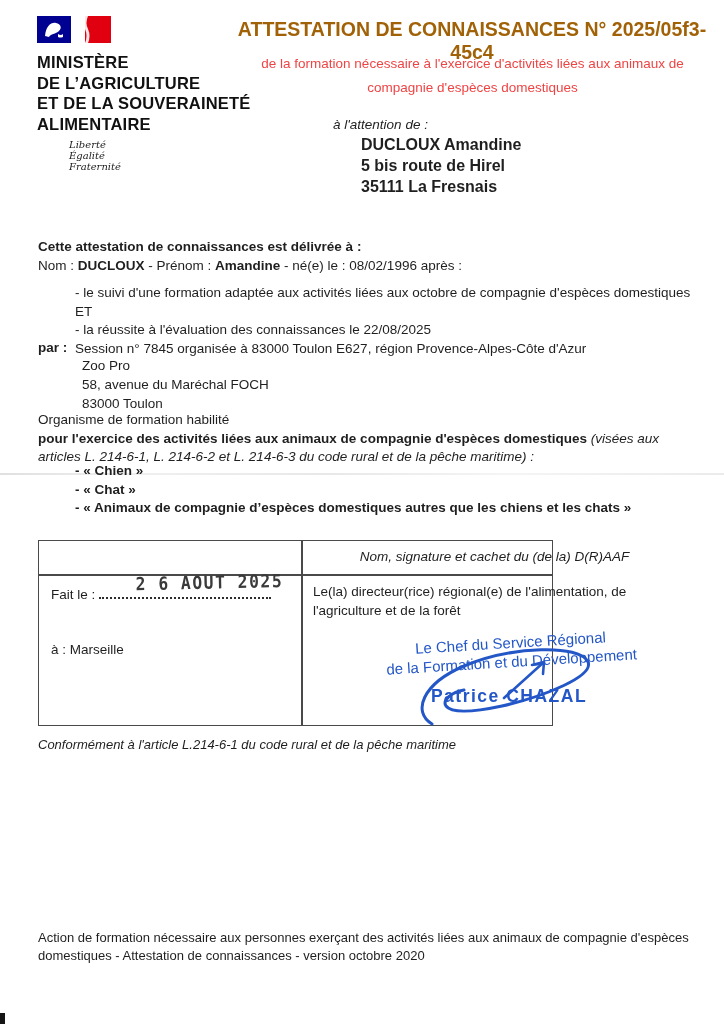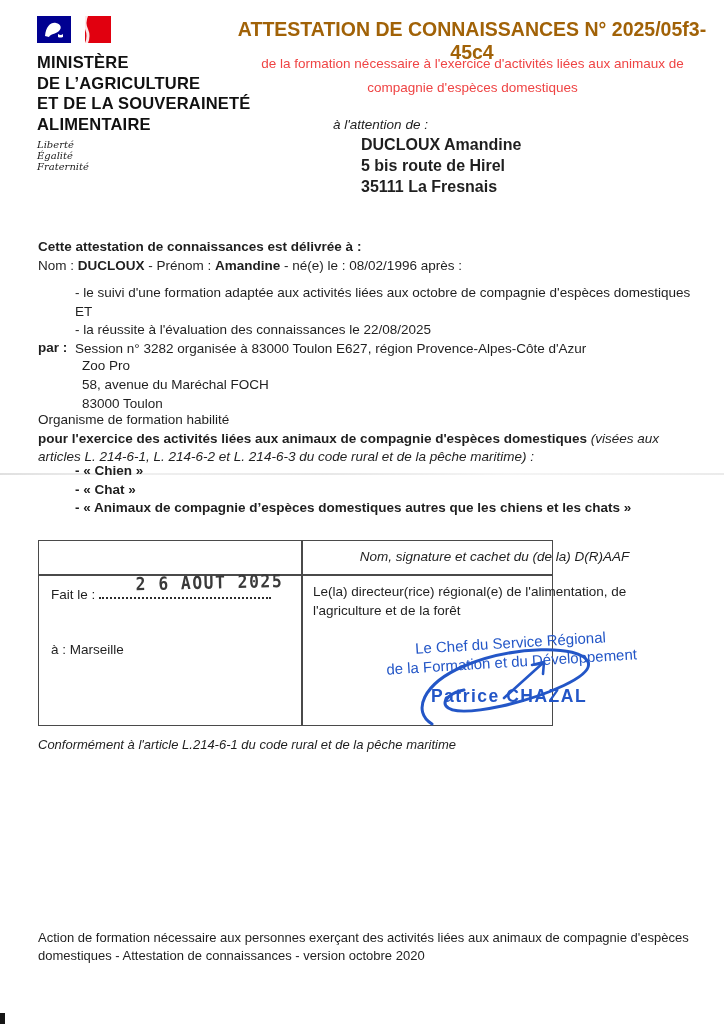--- a/index.html
+++ b/index.html
@@ -69,21 +69,21 @@
       <path d="M21 18 q3 2 5 0 l0 3 q-3 1 -5 0 Z" fill="#ffffff"></path>
       <rect x="48" y="0" width="26" height="27" fill="#e1000f"></rect>
       <path d="M48 0 q-3 7 0 13 q3 7 0 14 l3 0 q3 -7 0 -14 q-3 -6 0 -13 Z" fill="#ffffff" opacity="0.9"></path>
     </svg>
     <div class="ministry-lines" style="margin-top:4px;">
       <div>MINISTÈRE</div>
       <div>DE L’AGRICULTURE</div>
       <div>ET DE LA SOUVERAINETÉ</div>
       <div>ALIMENTAIRE</div>
     </div>
-    <div class="motto" style="margin-top:5px;">
+    <div class="motto" style="margin-top:5px;margin-left:32px;">
       <div>Liberté</div>
       <div>Égalité</div>
       <div>Fraternité</div>
     </div>
   </div>
 
   <div class="abs doc-title" style="left:237px; top:18px; width:470px;">ATTESTATION DE CONNAISSANCES N° 2025/05f3-45c4</div>
   <div class="abs doc-subtitle" style="left:255px; top:52px; width:435px;">de la formation nécessaire à l'exercice d'activités liées aux animaux de compagnie d'espèces domestiques</div>
 
   <div class="abs attention-label" style="left:333px; top:117px;">à l'attention de :</div>
@@ -93,21 +93,21 @@
     <div>35111 La Fresnais</div>
   </div>
 
   <div class="abs body-line bold" style="left:38px; top:238px;">Cette attestation de connaissances est délivrée à :</div>
   <div class="abs body-line" style="left:38px; top:257px;">
     <span>Nom : </span><span class="bold">DUCLOUX</span><span> - Prénom : </span><span class="bold">Amandine</span><span> - né(e) le : 08/02/1996 après :</span>
   </div>
   <div class="abs bullets" style="left:75px; top:284px; width:630px;">
     <div>- le suivi d'une formation adaptée aux activités liées aux octobre de compagnie d'espèces domestiques ET</div>
     <div>- la réussite à l'évaluation des connaissances le 22/08/2025</div>
-    <div>Session n° 3282 organisée à 83000 Toulon E627, région Provence-Alpes-Côte d'Azur</div>
+    <div>Session n° 7845 organisée à 83000 Toulon E627, région Provence-Alpes-Côte d'Azur</div>
   </div>
 
   <div class="abs body-line bold" style="left:38px; top:339px;">par :</div>
   <div class="abs" style="left:82px; top:356px; font-size:13.5px; line-height:19px;">
     <div>Zoo Pro</div>
     <div>58, avenue du Maréchal FOCH</div>
     <div>83000 Toulon</div>
   </div>
 
   <div class="abs" style="left:38px; top:411px; width:654px; font-size:13.5px; line-height:18.5px;">

